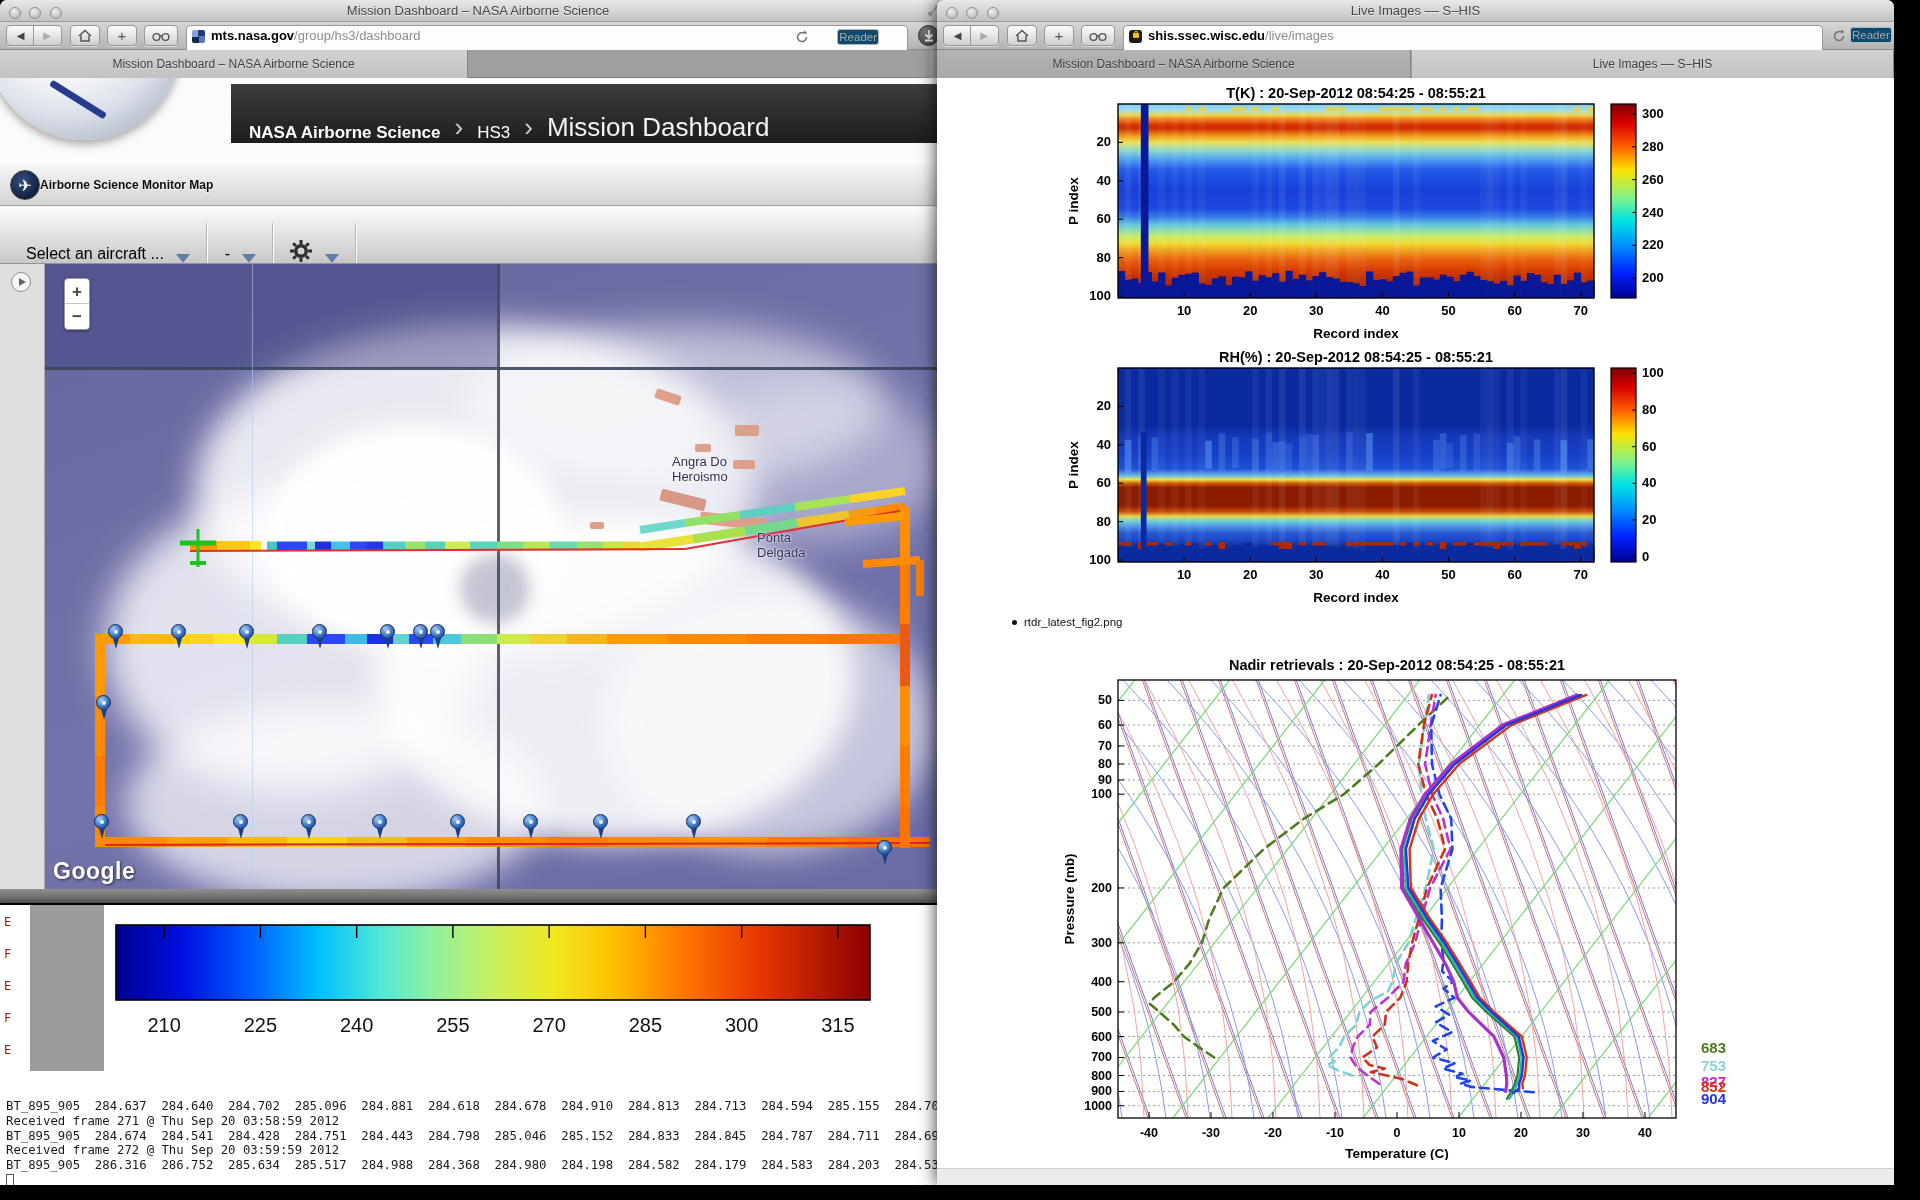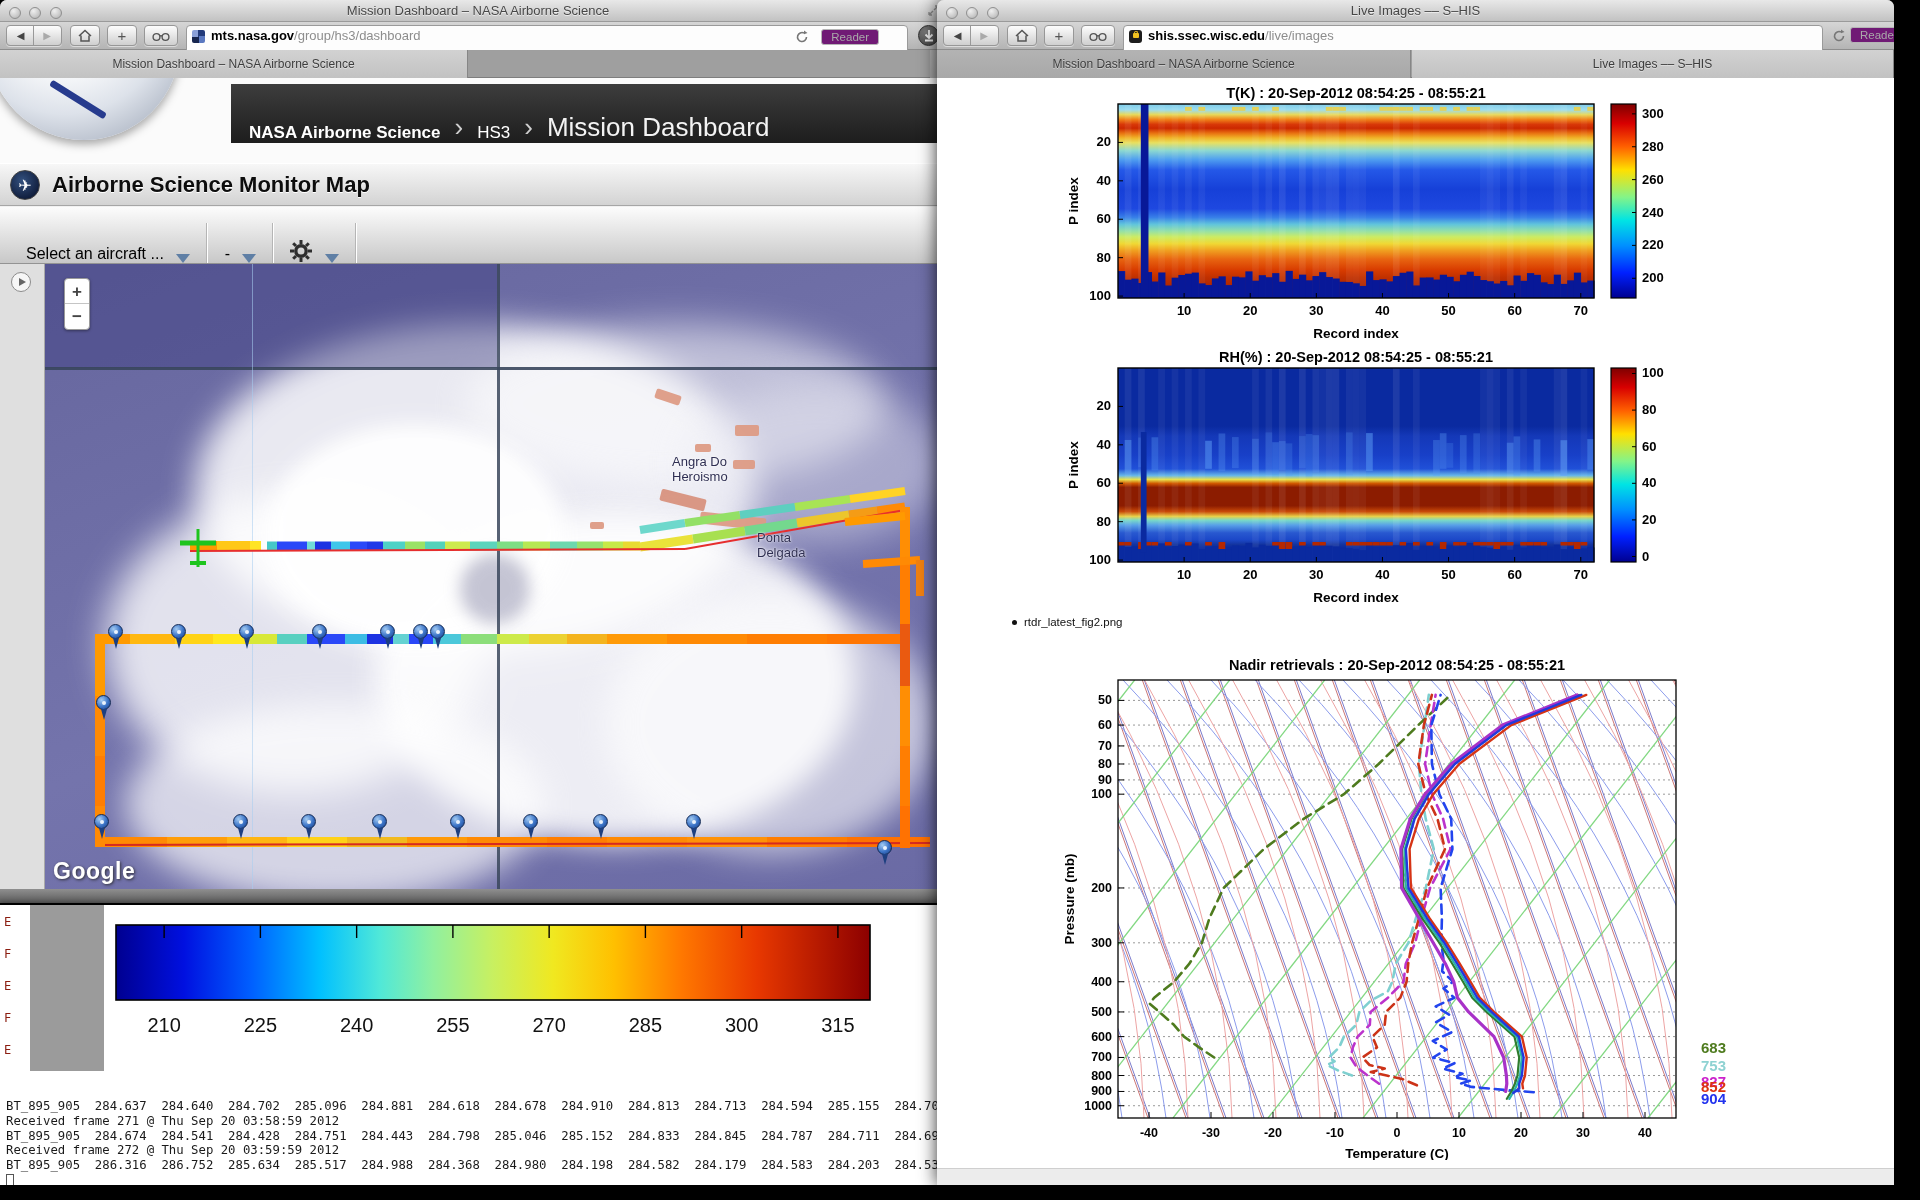--- a/index.html
+++ b/index.html
@@ -23,22 +23,22 @@
     background:linear-gradient(#d6d6d6,#b4b4b4); border-bottom:1px solid #8d8d8d; }
   .tbtn { position:absolute; top:3px; height:21px; background:linear-gradient(#fdfdfd,#cfcfcf);
     border:1px solid #979797; border-radius:4px; color:#555; text-align:center;
     font-size:12px; line-height:19px; box-shadow:0 1px 0 rgba(255,255,255,.5); }
   .navgrp { width:56px; } .navgrp span { display:inline-block; width:26px; font-size:10px; }
   .urlfield { position:absolute; top:3px; height:35px; background:#fdfdfd;
     border:1px solid #9a9a9a; border-radius:4px; font-size:13px; line-height:19px;
     color:#000; padding-left:24px; white-space:nowrap; overflow:hidden; }
   .urlfield .path { color:#8d8d8d; }
   .favicon { position:absolute; left:5px; top:3.5px; width:13px; height:13px; border-radius:2px; }
-  .reader-pill { position:absolute; top:2.5px; height:16px; padding:0 9px; border:1px solid #b5b5b5;
-    border-radius:3px; color:#a9a9a9; font-size:11.5px; line-height:15px; background:#701a75; }
+  .reader-pill { position:absolute; top:2.5px; height:16px; padding:0 1px; border:1px solid #b5b5b5;
+    border-radius:3px; color:#a9a9a9; font-size:11.5px; line-height:15px; background:#0c4a6e; }
   .reload-ic { position:absolute; top:4px; }
   .dl-btn { position:absolute; top:3px; width:21px; height:21px; border-radius:50%;
     background:radial-gradient(circle at 35% 30%,#7a7a7a,#3c3c3c); border:1px solid #2c2c2c; }
   .dl-btn svg { margin:4px 0 0 5px; }
   .tabbar { position:relative; height:28px; background:#9f9f9f; border-bottom:1px solid #7e7e7e; }
   .tab { position:absolute; top:0; height:28px; font-size:12px; color:#3d3d3d;
     text-align:center; line-height:28px; white-space:nowrap; overflow:hidden;
     text-shadow:0 1px 0 rgba(255,255,255,.4); border-right:1px solid #868686; }
   .tab.active { background:linear-gradient(#d2d2d2,#c2c2c2); }
   .tab.inactive { background:linear-gradient(#b3b3b3,#a8a8a8); }
@@ -57,21 +57,21 @@
   .crumb-1 { color:#fff; font-weight:bold; font-size:17px; margin-left:18px; }
   .crumb-sep { color:#cfcfcf; font-size:26px; margin:0 14px; font-weight:200; }
   .crumb-2 { color:#fff; font-size:17px; }
   .crumb-3 { color:#f3f3f3; font-size:26px; }
   .sect-head { position:absolute; left:0; top:85px; width:956px; height:43px;
     background:linear-gradient(#f7f7f7,#d3d3d3); border-top:1px solid #fff;
     border-bottom:1px solid #a6a6a6; display:flex; align-items:center; }
   .sect-ic { width:30px; height:30px; border-radius:50%; margin-left:10px;
     background:radial-gradient(circle at 40% 35%, #33507e, #101d3c 75%);
     border:1px solid #444; color:#fff; text-align:center; line-height:30px; font-size:16px; }
-  .sect-title { font-weight:bold; font-size:22px; color:#0d0d0d; margin-left:12px;
+  .sect-title { font-weight:bold; font-size:12px; color:#0d0d0d; 
     text-shadow:0 1px 0 #fff; }
   .ac-toolbar { position:absolute; left:0; top:129px; width:956px; height:57px;
     background:linear-gradient(#fcfcfc,#c8c8c8); border-bottom:1px solid #939393;
     display:flex; align-items:flex-end; }
   .ac-label { font-size:16px; color:#000; margin-left:26px; }
   .dd-arrow { width:0; height:0; border-left:7px solid transparent; border-right:7px solid transparent;
     border-top:9px solid #5f7fa5; display:inline-block; margin-left:12px; }
   .vsep { width:1px; height:40px; background:#b5b5b5; margin:0 16px; box-shadow:1px 0 0 #fff; }
 
   

